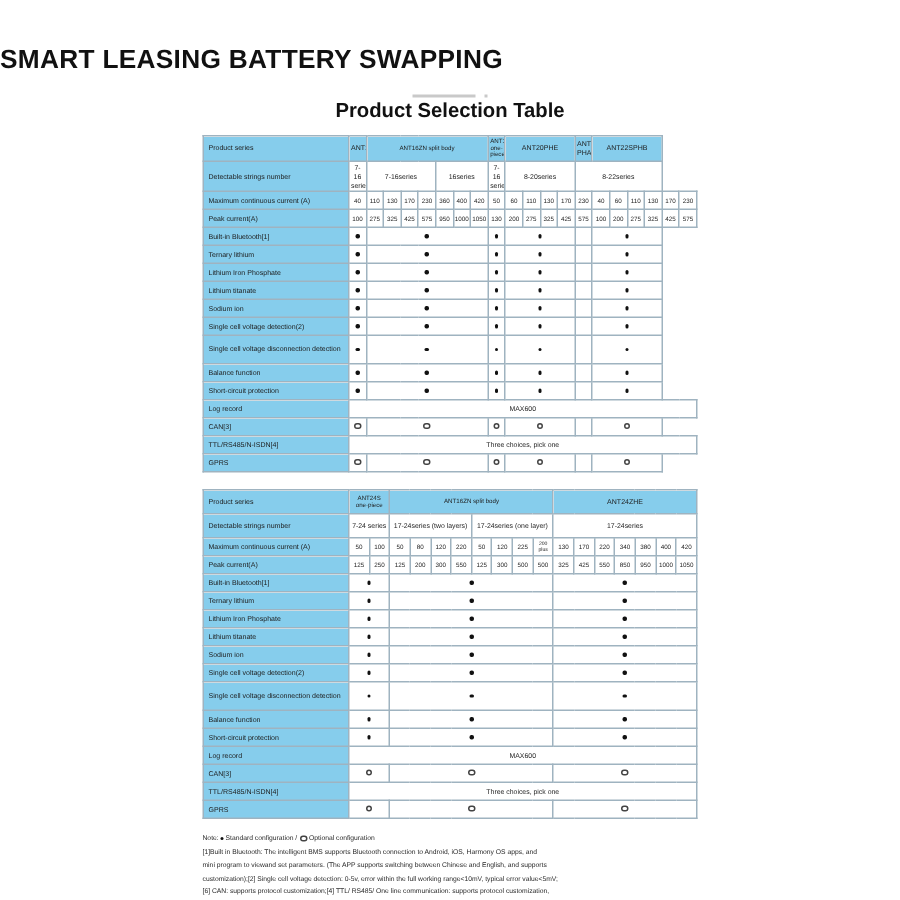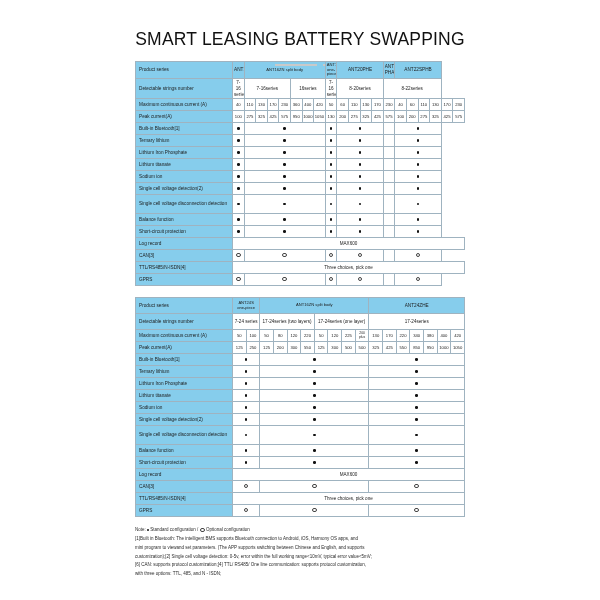--- a/index.html
+++ b/index.html
@@ -4,21 +4,21 @@
 <style>
   html,body{margin:0;padding:0;}
   body{
     width:600px;height:600px;background:#ffffff;
     font-family:"Liberation Sans", sans-serif;
     color:#1a1a1a;overflow:hidden;
   }
   .page{position:relative;width:600px;height:600px;box-sizing:border-box;}
 
   .title{
-    text-align:center;font-size:17.5px;font-weight:normal;
+    text-align:left;font-size:17.5px;font-weight:bold;
     letter-spacing:.2px;margin:29px 0 0 0;color:#111;
   }
   .rule-wrap{text-align:center;margin-top:5px;height:6px;}
   .rule{display:inline-block;width:42px;height:2px;background:#c9c9c9;vertical-align:middle;}
   .rule-dot{display:inline-block;width:2px;height:2px;background:#c9c9c9;margin-left:6px;vertical-align:middle;}
   .subtitle{
     text-align:center;font-size:13.5px;font-weight:bold;margin:5px 0 9px 0;color:#111;
   }
 
   .tbl-wrap{width:330px;margin:0 auto;}
@@ -67,20 +67,21 @@
 </style>
 </head>
 <body>
 
 <div class="page">
 
   <h1 class="title">SMART LEASING BATTERY SWAPPING</h1>
   <div class="rule-wrap">
     <span class="rule"></span><span class="rule-dot"></span>
   </div>
+  <h2 class="subtitle">Product Selection Table</h2>
 
   <div class="tbl-wrap">
     <table class="spec" id="tbl1">
         <tbody>
           <tr>
             <td class="lbl h2" style="width:92px">Product series</td>
             <td class="hd h2" colspan="1">ANT16S</td>
             <td class="hd h2 sm" colspan="7">ANT16ZN split body</td>
             <td class="hd h2 sm" colspan="1">ANT16ZN one-piece</td>
             <td class="hd h2" colspan="4">ANT20PHE</td>

